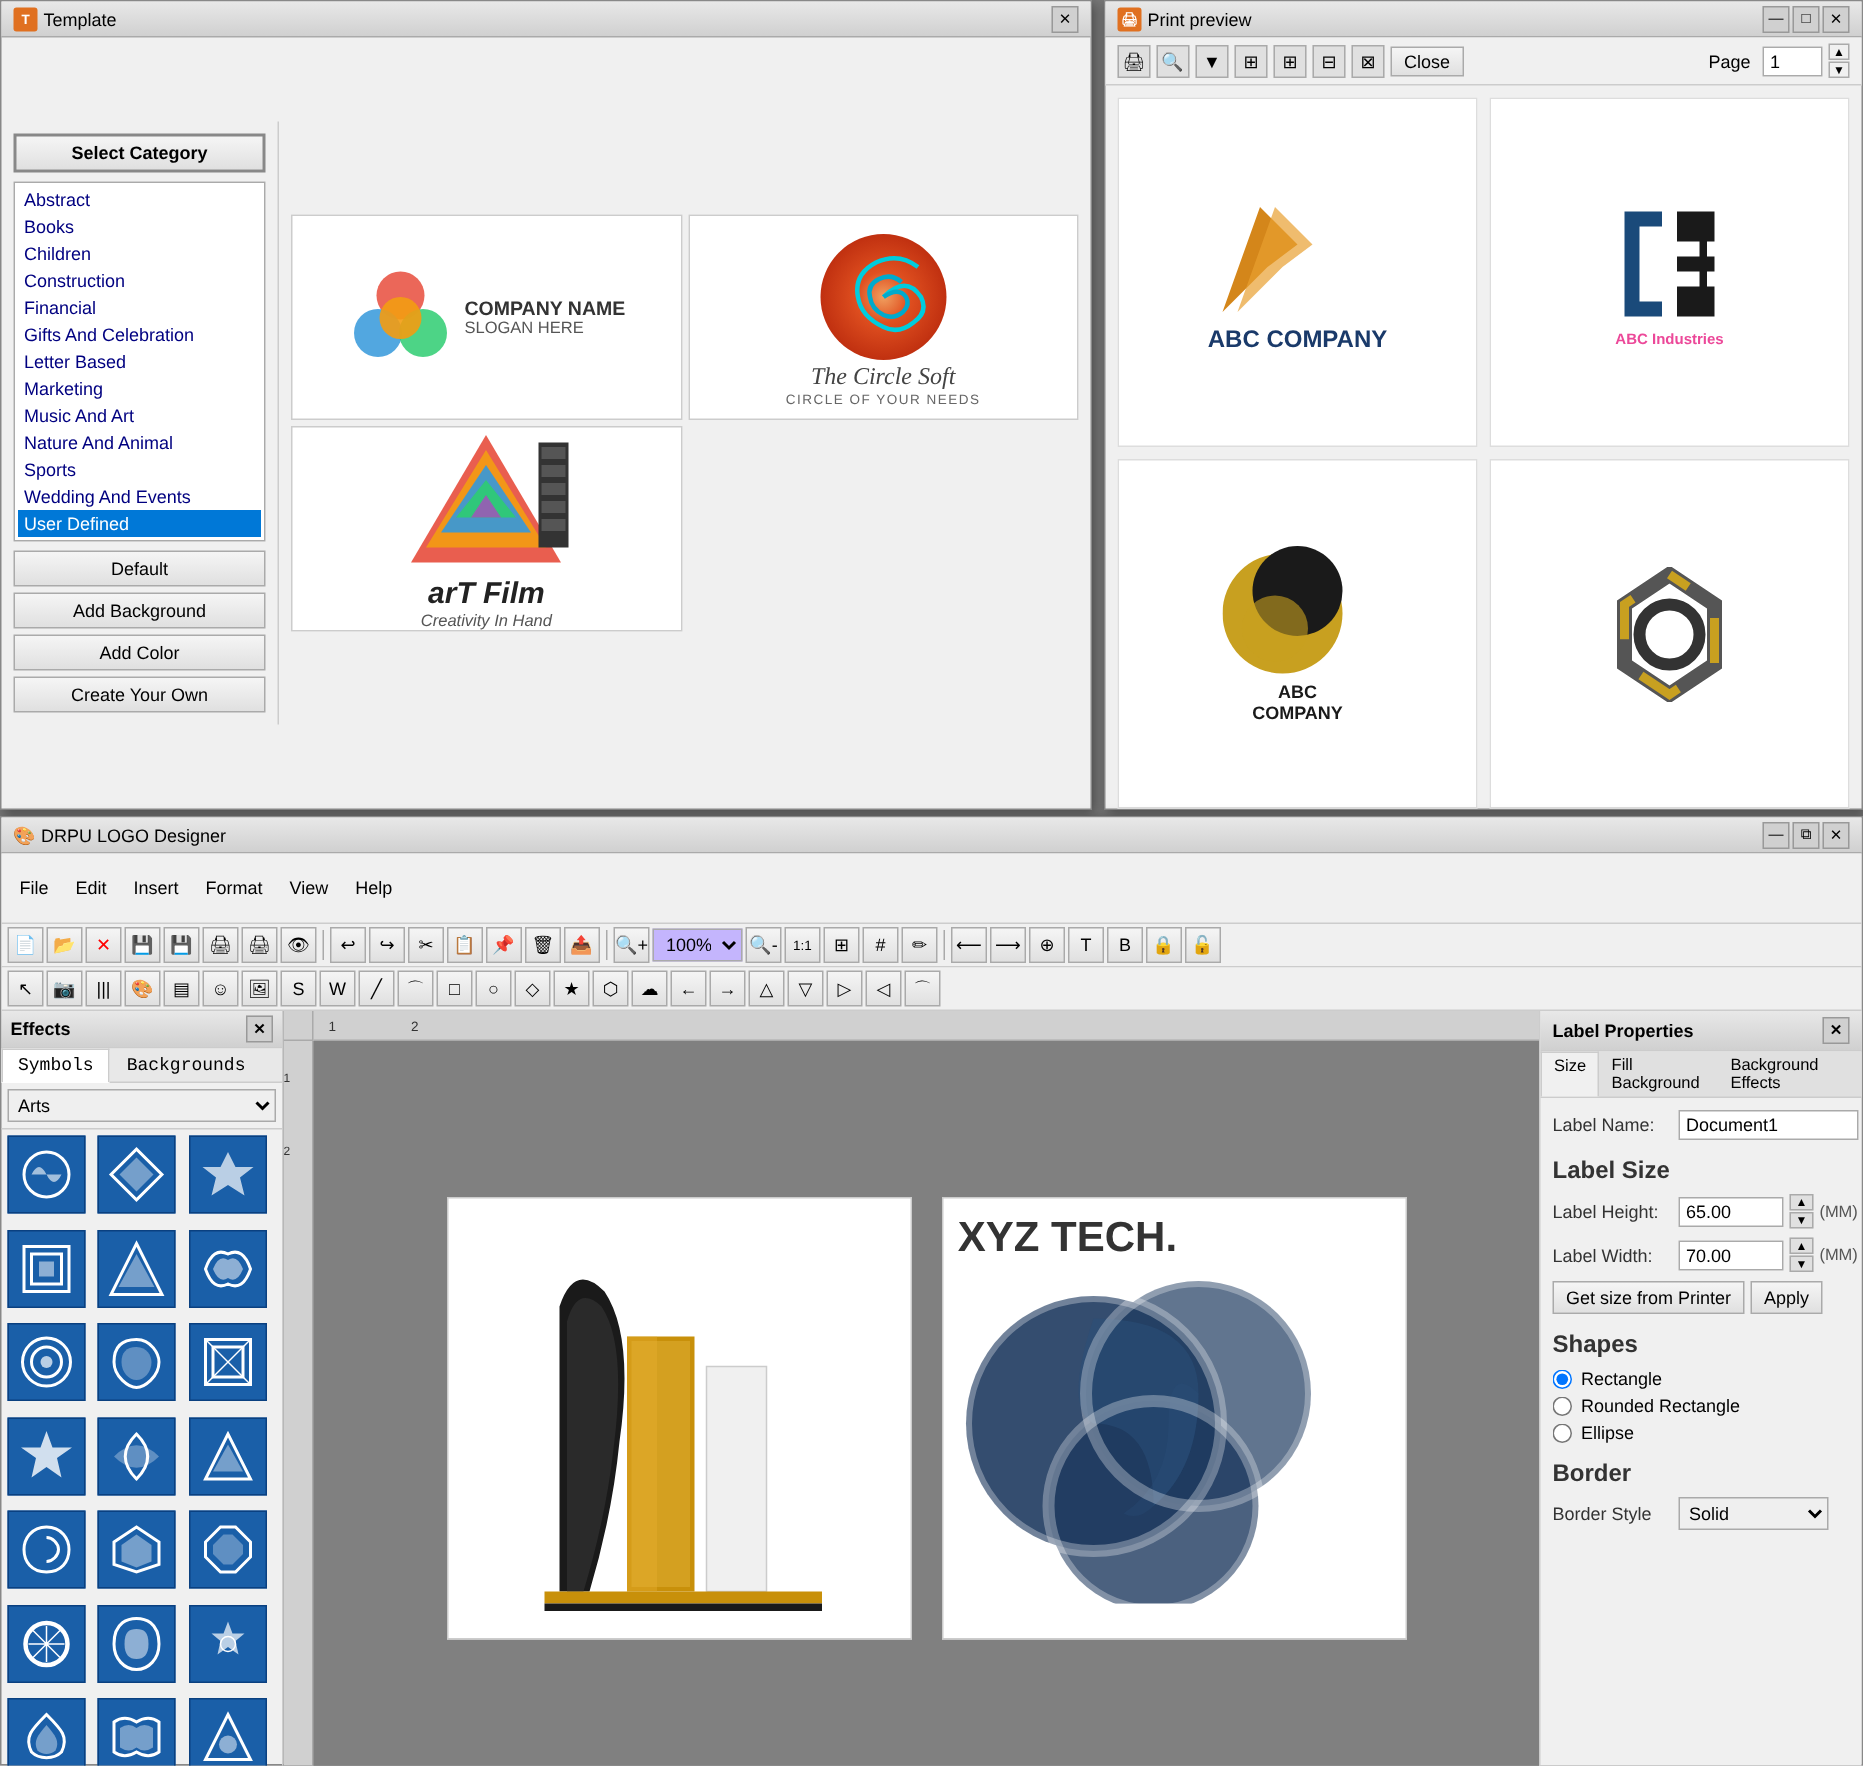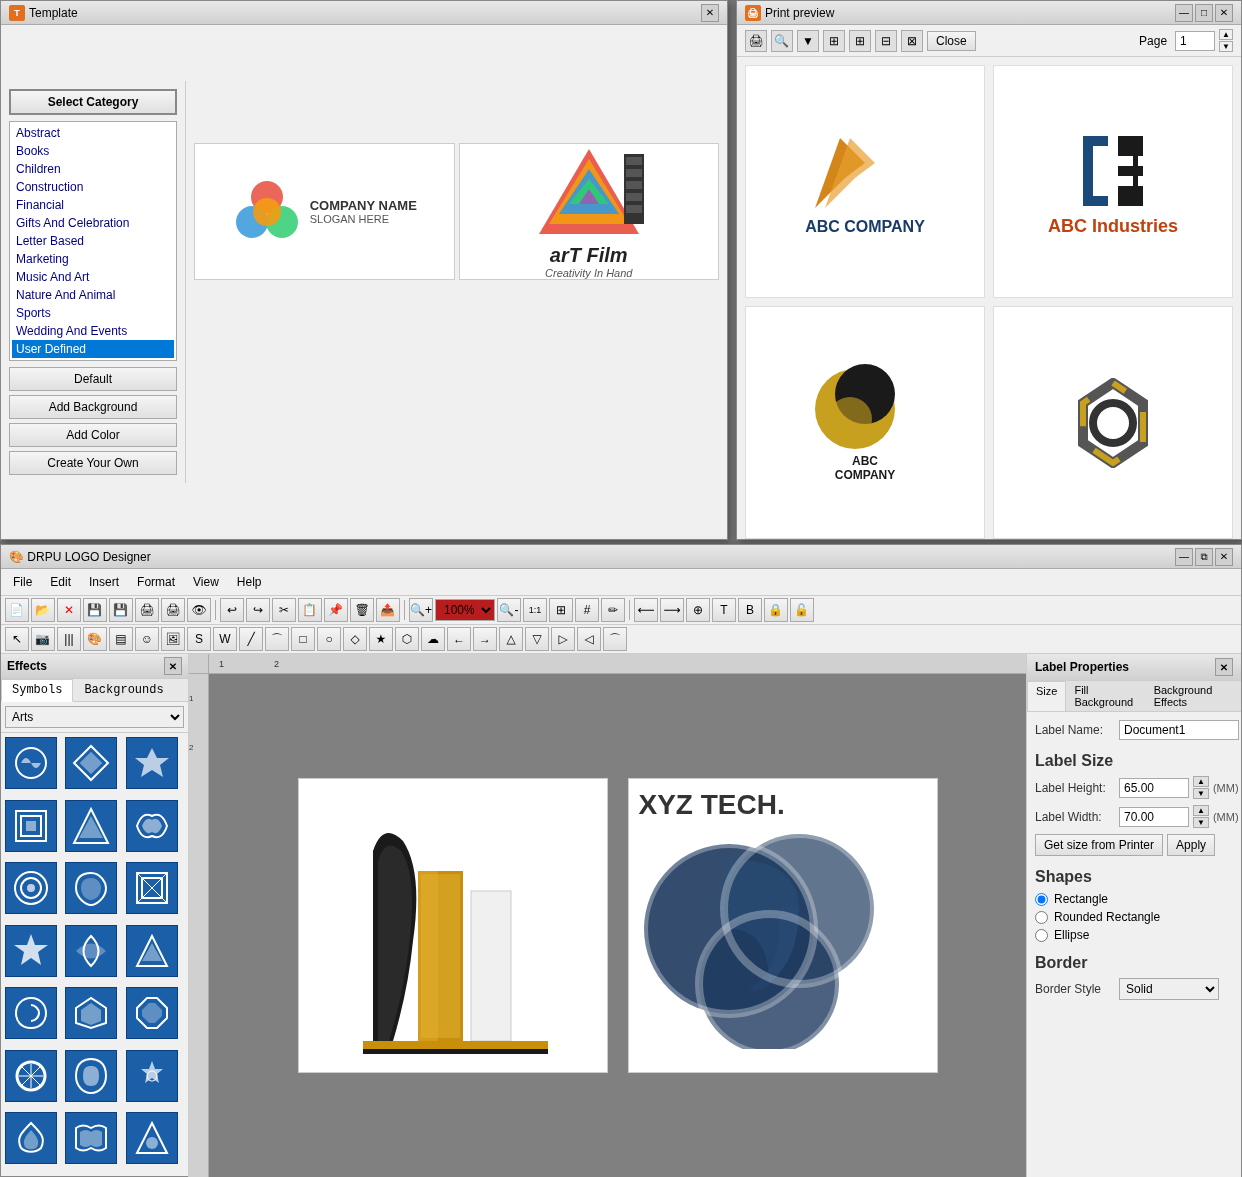--- a/index.html
+++ b/index.html
@@ -181,21 +181,21 @@
       border-bottom: 1px solid #aaa;
       padding: 3px 8px;
       display: flex;
       align-items: center;
       justify-content: space-between;
       height: 24px;
     }
     .main-menubar {
       display: flex;
       gap: 2px;
-      padding: 4px 4px;
+      padding: 14px 4px;
       border-bottom: 1px solid #ccc;
       background: #f0f0f0;
     }
     .menu-item {
       padding: 2px 8px;
       font-size: 12px;
       cursor: pointer;
     }
     .main-toolbar1 {
       display: flex;
@@ -215,21 +215,21 @@
     .tool-separator {
       width: 1px; height: 20px;
       background: #aaa;
       margin: 0 2px;
     }
     .zoom-input {
       width: 60px;
       border: 1px solid #aaa;
       padding: 2px 4px;
       font-size: 12px;
-      background: #b91c1c;
+      background: #c4b5fd;
     }
     .main-toolbar2 {
       display: flex;
       align-items: center;
       gap: 2px;
       padding: 2px 4px;
       border-bottom: 1px solid #ccc;
       background: #f0f0f0;
     }
     .main-body {
@@ -500,20 +500,39 @@
             <circle cx="50" cy="45" r="16" fill="#2ecc71" opacity="0.85"></circle>
             <circle cx="35" cy="35" r="14" fill="#f39c12" opacity="0.9"></circle>
           </svg>
           <div style="display:flex;flex-direction:column;">
             <div style="font-size:13px;font-weight:bold;color:#333;">COMPANY NAME</div>
             <div style="font-size:11px;color:#555;">SLOGAN HERE</div>
           </div>
         </div>
       </div>
 
+      <div class="logo-card">
+        <div style="display:flex;flex-direction:column;align-items:center;">
+          <svg width="90" height="90" viewBox="0 0 90 90">
+            <defs>
+              <radialGradient id="cg1" cx="50%" cy="50%" r="50%">
+                <stop offset="0%" stop-color="#f0a060"></stop>
+                <stop offset="40%" stop-color="#e05020"></stop>
+                <stop offset="100%" stop-color="#c03010"></stop>
+              </radialGradient>
+            </defs>
+            <circle cx="45" cy="45" r="42" fill="url(#cg1)"></circle>
+
+            <path d="M45,45 Q60,30 70,45 Q75,55 65,62 Q55,70 45,65 Q30,58 28,45 Q25,30 40,22 Q55,15 68,25" fill="none" stroke="#00ccdd" stroke-width="3"></path>
+            <path d="M45,45 Q55,38 60,45 Q63,50 58,55 Q52,60 45,57 Q37,53 36,45 Q34,37 42,33 Q50,29 57,35" fill="none" stroke="#00aacc" stroke-width="3"></path>
+          </svg>
+          <div style="font-size:16px;font-family:serif;font-style:italic;color:#444;">The Circle Soft</div>
+          <div style="font-size:9px;color:#666;letter-spacing:1px;">CIRCLE OF YOUR NEEDS</div>
+        </div>
+      </div>
 
 
       <div class="logo-card">
         <div style="display:flex;flex-direction:column;align-items:center;">
           <svg width="120" height="100" viewBox="0 0 120 100">
 
             <polygon points="60,5 110,90 10,90" fill="#e74c3c" opacity="0.9"></polygon>
             <polygon points="60,15 100,80 20,80" fill="#f39c12" opacity="0.9"></polygon>
             <polygon points="60,25 90,70 30,70" fill="#3498db" opacity="0.9"></polygon>
             <polygon points="60,35 80,60 40,60" fill="#2ecc71" opacity="0.9"></polygon>
@@ -572,21 +591,21 @@
       </svg>
       <div style="font-size:16px;font-weight:900;color:#1a3a6a;text-align:center;">ABC COMPANY</div>
     </div>
 
     <div class="print-logo-card">
       <svg width="90" height="90" viewBox="0 0 90 90">
 
         <path d="M15,10 L15,80 L40,80 L40,70 L25,70 L25,20 L40,20 L40,10 Z" fill="#1a4a7a"></path>
         <path d="M50,10 L50,30 L65,30 L65,40 L50,40 L50,50 L65,50 L65,60 L50,60 L50,80 L75,80 L75,60 L70,60 L70,50 L75,50 L75,40 L70,40 L70,30 L75,30 L75,10 Z" fill="#1a1a1a"></path>
       </svg>
-      <div style="font-size:18px;font-weight:bold;color:#c2410c;">ABC Industries</div>
+      <div style="font-size:10px;font-weight:bold;color:#ec4899;">ABC Industries</div>
     </div>
 
     <div class="print-logo-card">
       <svg width="100" height="90" viewBox="0 0 100 90">
         <circle cx="40" cy="45" r="40" fill="#c8a020"></circle>
         <circle cx="50" cy="30" r="30" fill="#1a1a1a"></circle>
         <circle cx="35" cy="55" r="22" fill="#c8a020" opacity="0.6"></circle>
       </svg>
       <div style="font-size:12px;font-weight:900;color:#1a1a1a;text-align:center;">ABC<br>COMPANY</div>
     </div>

